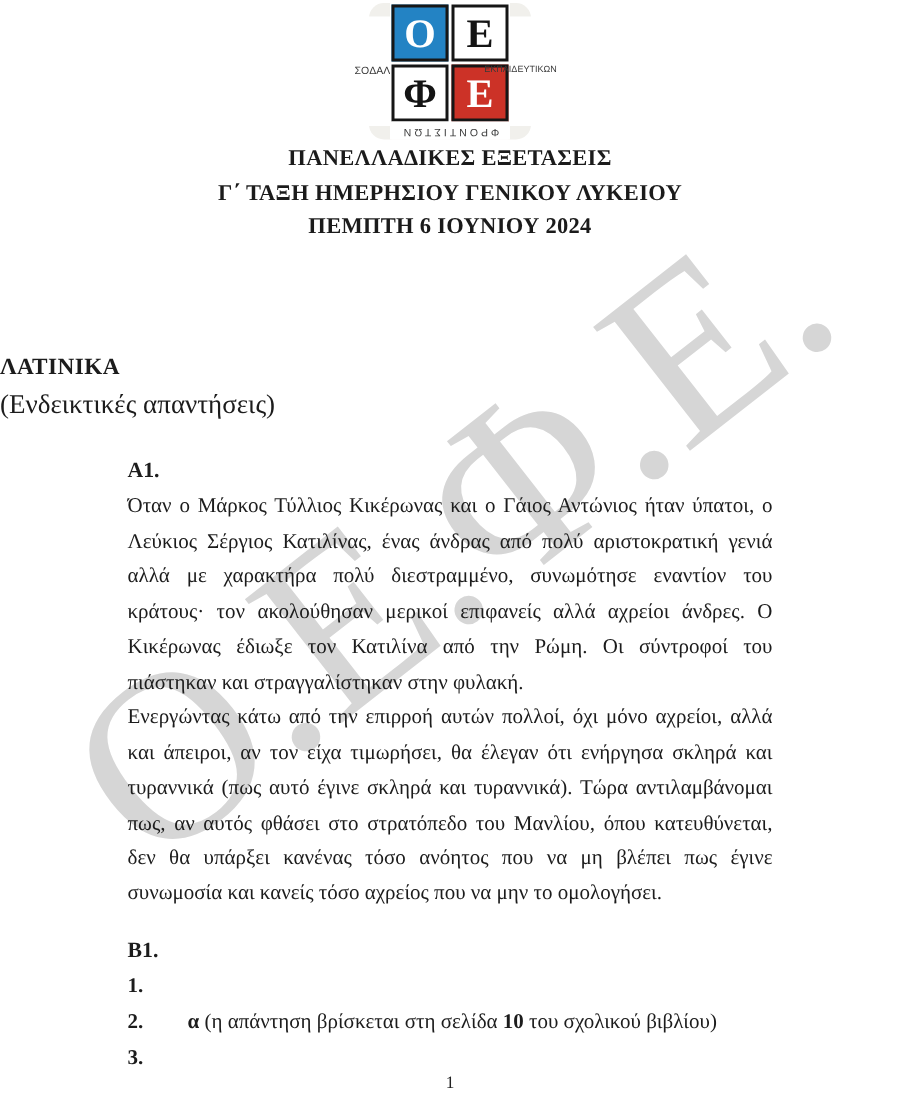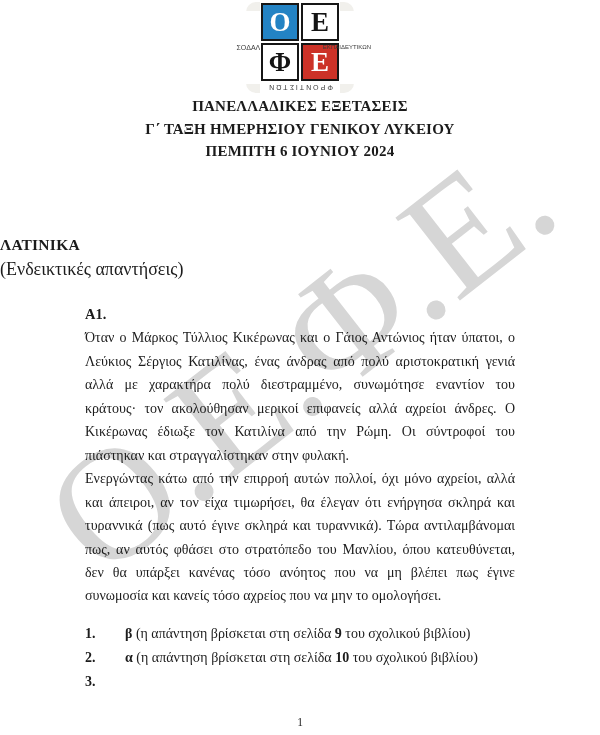--- a/index.html
+++ b/index.html
@@ -135,27 +135,24 @@
       <div class="subject-sub">(Ενδεικτικές απαντήσεις)</div>
     </div>
 
     <div class="section-a1">
       <div class="section-label">Α1.</div>
       <p>Όταν ο Μάρκος Τύλλιος Κικέρωνας και ο Γάιος Αντώνιος ήταν ύπατοι, ο Λεύκιος Σέργιος Κατιλίνας, ένας άνδρας από πολύ αριστοκρατική γενιά αλλά με χαρακτήρα πολύ διεστραμμένο, συνωμότησε εναντίον του κράτους· τον ακολούθησαν μερικοί επιφανείς αλλά αχρείοι άνδρες. Ο Κικέρωνας έδιωξε τον Κατιλίνα από την Ρώμη. Οι σύντροφοί του πιάστηκαν και στραγγαλίστηκαν στην φυλακή.</p>
       <p>Ενεργώντας κάτω από την επιρροή αυτών πολλοί, όχι μόνο αχρείοι, αλλά και άπειροι, αν τον είχα τιμωρήσει, θα έλεγαν ότι ενήργησα σκληρά και τυραννικά (πως αυτό έγινε σκληρά και τυραννικά). Τώρα αντιλαμβάνομαι πως, αν αυτός φθάσει στο στρατόπεδο του Μανλίου, όπου κατευθύνεται, δεν θα υπάρξει κανένας τόσο ανόητος που να μη βλέπει πως έγινε συνωμοσία και κανείς τόσο αχρείος που να μην το ομολογήσει.</p>
     </div>
 
     <div class="section-b1">
+      <div class="section-label">Β1.</div>
 
       <div class="b1-item">
         <span class="b1-num">1.</span>
-        <span class="b1-text"><b>β</b>
-          <span>(η απάντηση βρίσκεται στη σελίδα</span>
-          <b>9</b>
-          <span>του σχολικού βιβλίου)</span><span class="hl"></span><span></span></span>
       </div>
 
       <div class="b1-item">
         <span class="b1-num">2.</span>
         <span class="b1-text"><b>α</b>
           <span>(η απάντηση βρίσκεται στη σελίδα</span>
           <b>10</b>
           <span>του σχολικού βιβλίου)</span><span class="hl"></span><span></span></span>
       </div>
 

